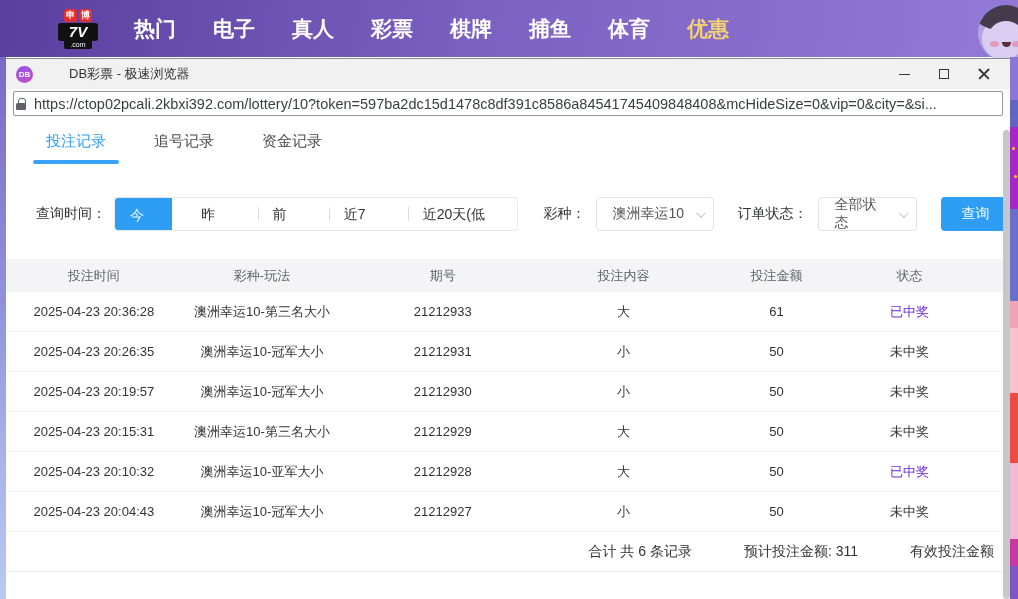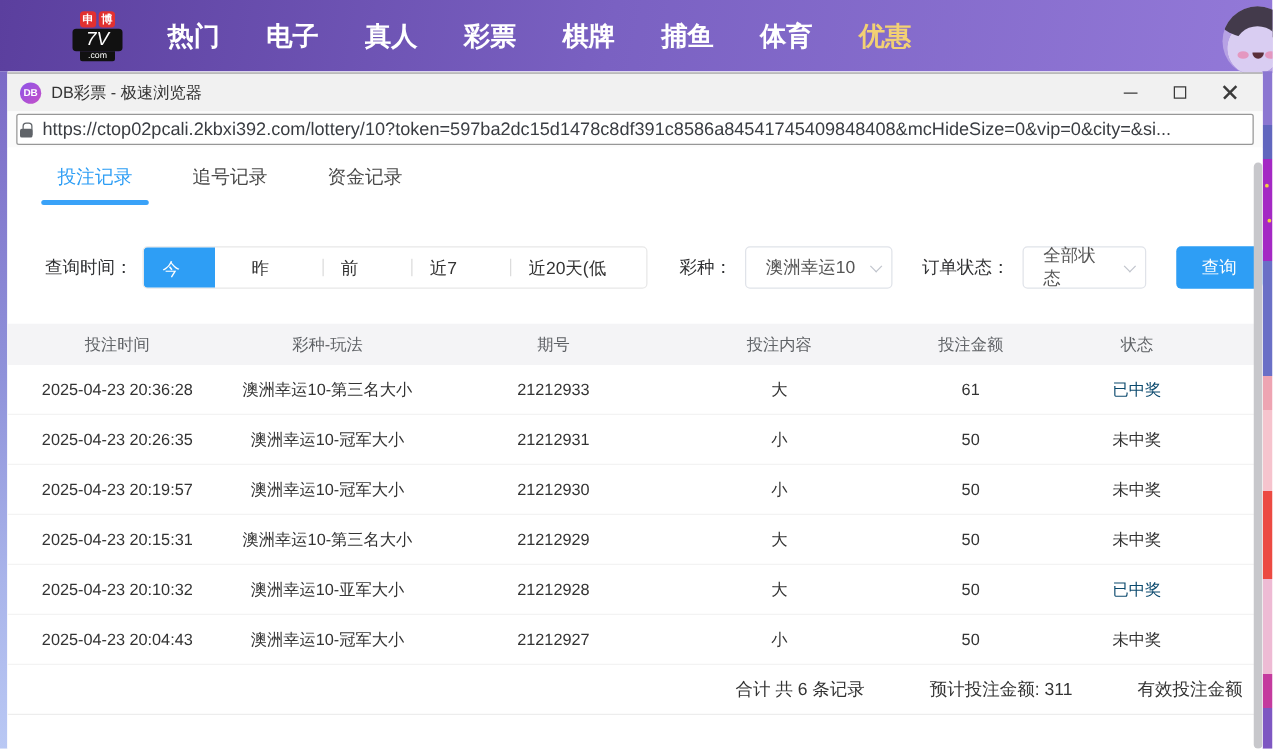--- a/index.html
+++ b/index.html
@@ -8,21 +8,21 @@
 
   
   .site-nav {
     position:absolute; left:0; top:0; width:1018px; height:57px;
     background:linear-gradient(100deg,#5b3f9e 0%,#7a61c2 48%,#9379d8 100%);
     display:flex; align-items:center;
   }
   .logo { margin-left:52px; display:flex; flex-direction:column; align-items:center; width:52px; }
   .logo-row { display:flex; gap:2px; margin-bottom:1px; }
   .logo-sq { width:13px; height:13px; background:#e23030; border-radius:3px; color:#fff; font-size:9px; line-height:13px; text-align:center; font-weight:bold; }
-  .logo-7v { background:#111; color:#fff; font-weight:normal; font-style:italic; font-size:15px; line-height:18px; width:40px; text-align:center; border-radius:3px; }
+  .logo-7v { background:#111; color:#fff; font-weight:bold; font-style:italic; font-size:15px; line-height:18px; width:40px; text-align:center; border-radius:3px; }
   .logo-com { background:#111; color:#fff; font-size:7px; line-height:8px; width:28px; text-align:center; border-radius:0 0 2px 2px; }
   .nav-items { display:flex; gap:37px; margin-left:30px; }
   .nav-item { color:#fff; font-size:21px; font-weight:bold; cursor:pointer; white-space:nowrap; }
   .nav-item.hl { color:#f2d173; }
   .avatar { position:absolute; right:-16px; top:5px; width:56px; height:56px; border-radius:50%;
     background:radial-gradient(circle at 45% 60%, #d9cdf2 0 46%, #b7a2e4 47% 100%); overflow:hidden; }
   .avatar .hair { position:absolute; left:-4px; top:-8px; width:64px; height:34px; border-radius:50%; background:#433a4b; }
   .avatar .face { position:absolute; left:10px; top:16px; width:36px; height:34px; border-radius:50%; background:#d9cdf2; }
   .avatar .blush { position:absolute; width:9px; height:6px; border-radius:50%; background:#e498c0; top:36px; }
   .avatar .blush.l { left:12px; } .avatar .blush.r { left:34px; }
@@ -35,21 +35,21 @@
       #8b76d1 0%, #8b76d1 8%, #6166be 8%, #6166be 13%,
       #a428c4 13%, #a428c4 28%, #6a6fc6 28%, #6a6fc6 45%,
       #eea4b2 45%, #eea4b2 50%, #f6c3cd 50%, #f6c3cd 62%,
       #ec4a42 62%, #ec4a42 75%, #eebad4 75%, #eebad4 89%,
       #c43a9e 89%, #c43a9e 94%, #7e57c2 94%, #7e57c2 100%); }
   .right-strip .dot { position:absolute; width:3px; height:3px; border-radius:50%; background:#f4d03f; left:2px; }
 
   
   .bwin { position:absolute; left:6px; right:8px; top:58px; bottom:0; background:#fff;
     border-top:1px solid #8a8a8a; display:flex; flex-direction:column; }
-  .titlebar { height:30px; background:#f1f1f1; display:flex; align-items:center; padding-left:10px; position:relative; }
+  .titlebar { height:30px; background:#f1f1f1; display:flex; align-items:center; padding-left:10px; position:relative;gap:28px; }
   .db-ico { width:17px; height:17px; border-radius:50%; background:linear-gradient(135deg,#8d54e8,#c550c8);
     color:#fff; font-size:8px; font-weight:bold; display:flex; align-items:center; justify-content:center; }
   .wtitle { font-size:13px; color:#333; margin-left:8px; }
   .wcontrols { position:absolute; right:6px; top:0; height:30px; display:flex; align-items:center; }
   .wbtn { width:40px; height:30px; display:flex; align-items:center; justify-content:center; cursor:pointer; position:relative; }
   .ic-min { width:11px; height:0; border-top:1.6px solid #3a3a3a; }
   .ic-max { width:10px; height:10px; border:1.6px solid #3a3a3a; }
   .ic-x { position:relative; width:12px; height:12px; }
   .ic-x::before,.ic-x::after { content:""; position:absolute; left:-1px; top:5px; width:14px; height:1.6px; background:#3a3a3a; }
   .ic-x::before { transform:rotate(45deg); } .ic-x::after { transform:rotate(-45deg); }
@@ -84,21 +84,21 @@
   .ml26 { margin-left:26px; } .ml24 { margin-left:24px; }
   .search-btn { margin-left:24px; width:70px; height:34px; background:#2e9ef5; border:none; border-radius:4px;
     color:#fff; font-size:14px; cursor:pointer; font-family:inherit; }
 
   .table { margin-top:28px; }
   .thead { height:33px; background:#f4f4f6; display:flex; align-items:center; }
   .trow { height:40px; display:flex; align-items:center; border-bottom:1px solid #f3f3f3; }
   .cell { font-size:13px; color:#333; text-align:center; overflow:hidden; white-space:nowrap; }
   .thead .cell { color:#5f6266; }
   .c0{width:17.5%;} .c1{width:16%;} .c2{width:20%;} .c3{width:16%;} .c4{width:14.5%;} .c5{width:12%;}
-  .cell.red { color:#0c4a6e; }
+  .cell.red { color:#6d28d9; }
 
   .summary { height:40px; display:flex; align-items:center; justify-content:flex-end; gap:52px;
     padding-right:16px; border-bottom:1px solid #ededed; font-size:14px; color:#333; white-space:nowrap; }
 
   .scrollbar { position:absolute; right:0; top:12px; bottom:0; width:8px; }
   .thumb { position:absolute; left:0.5px; top:0; bottom:0; width:7px; background:#c7c7cb; border-radius:4px; }
 </style>
 </head>
 <body>
 

